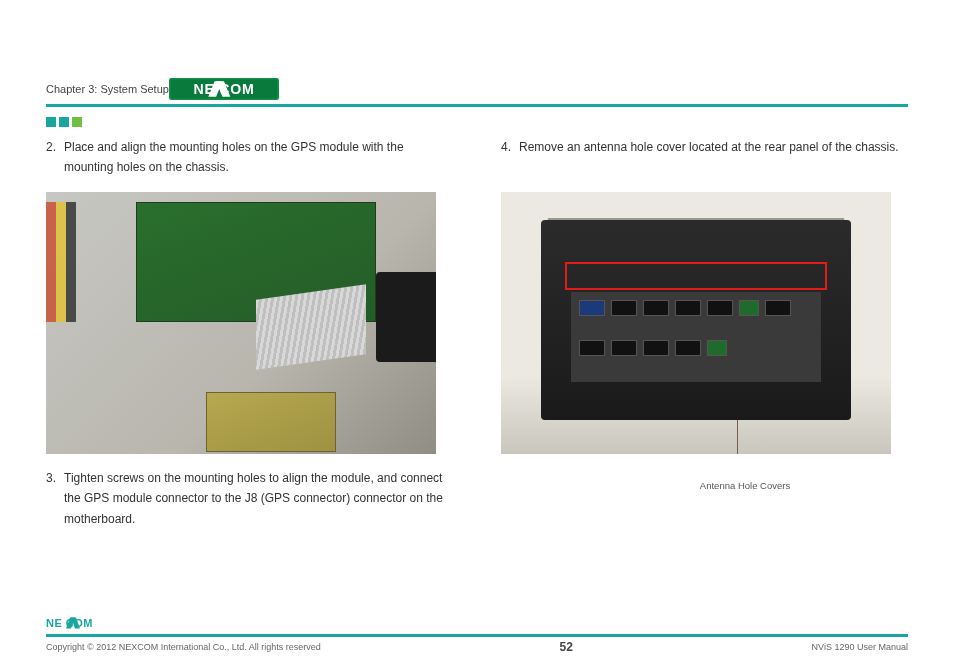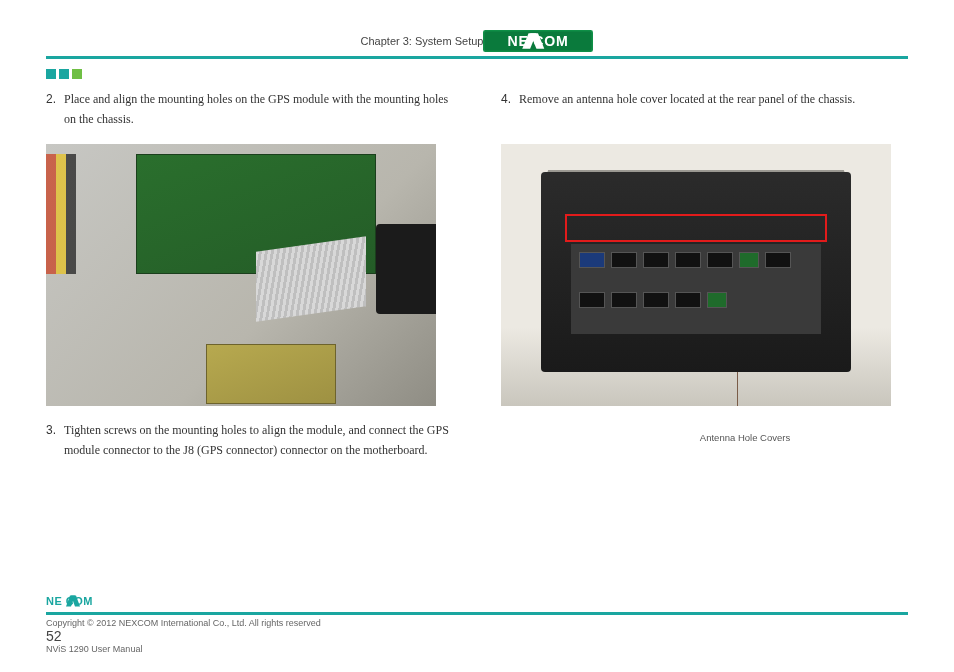--- a/index.html
+++ b/index.html
@@ -9,23 +9,24 @@
     height: 672px;
     background: #fff;
     position: relative;
     color: #333;
   }
   .page {
     padding: 28px 46px 0 46px;
   }
   .header {
     display: flex;
-    justify-content: center;
+    justify-content: flex-start;
     align-items: center;
     height: 26px;
+    margin-top: 48px;
   }
   .chapter-title {
     font-size: 11px;
     color: #444;
   }
   .logo-top, .logo-bottom {
     display: inline-flex;
     align-items: center;
   }
   .logo-top svg { height: 22px; }
@@ -60,21 +61,20 @@
   .step {
     display: flex;
     margin-bottom: 12px;
   }
   .step-num {
     width: 18px;
     flex-shrink: 0;
   }
   .step-text {
     flex: 1;
-    font-family: Liberation Serif, serif;
   }
   .figure {
     width: 390px;
     height: 262px;
     margin: 14px 0 14px 0;
     position: relative;
     overflow: hidden;
   }
   
   .img1-bg {
@@ -148,25 +148,25 @@
   .figure2-wrap { position:relative; height:300px;margin-top:35px; }
 
   .footer {
     position:absolute;
     left:46px; right:46px; bottom:18px;
   }
   .footer-rule {
     height:3px; background:#1aa6a0; margin-bottom:3px;
   }
   .footer-bar {
-    display:flex; align-items:flex-start; justify-content:space-between;
-    font-size:9px; color:#666;flex-direction:column;
+    display:flex; align-items:center; justify-content:space-between;
+    font-size:9px; color:#666;
   }
   .footer-left { display:flex; flex-direction:column; gap:2px; }
-  .page-num { font-size:14px; color:#444; }
+  .page-num { font-size:12px; color:#444;font-weight:bold; }
 </style>
 </head>
 <body>
 
 <div class="page">
   <div class="header">
     <div class="chapter-title">Chapter 3: System Setup</div>
     <div class="logo-top">
       <svg viewBox="0 0 140 28" width="110" height="22">
         <rect x="0" y="0" width="140" height="28" rx="3" fill="#0f8f47"></rect>

